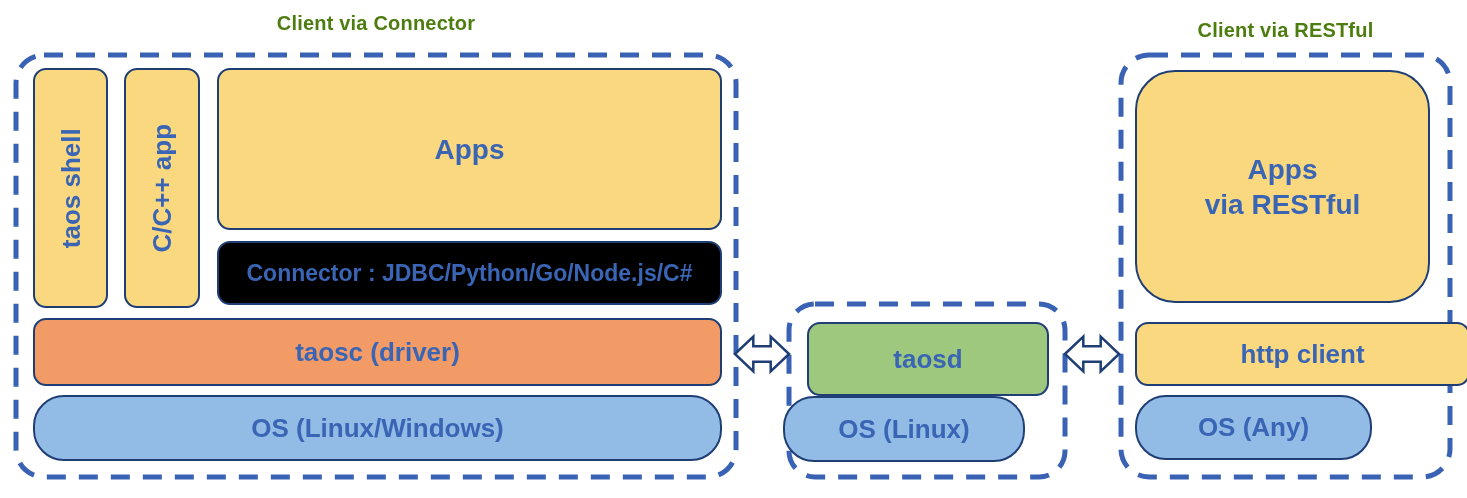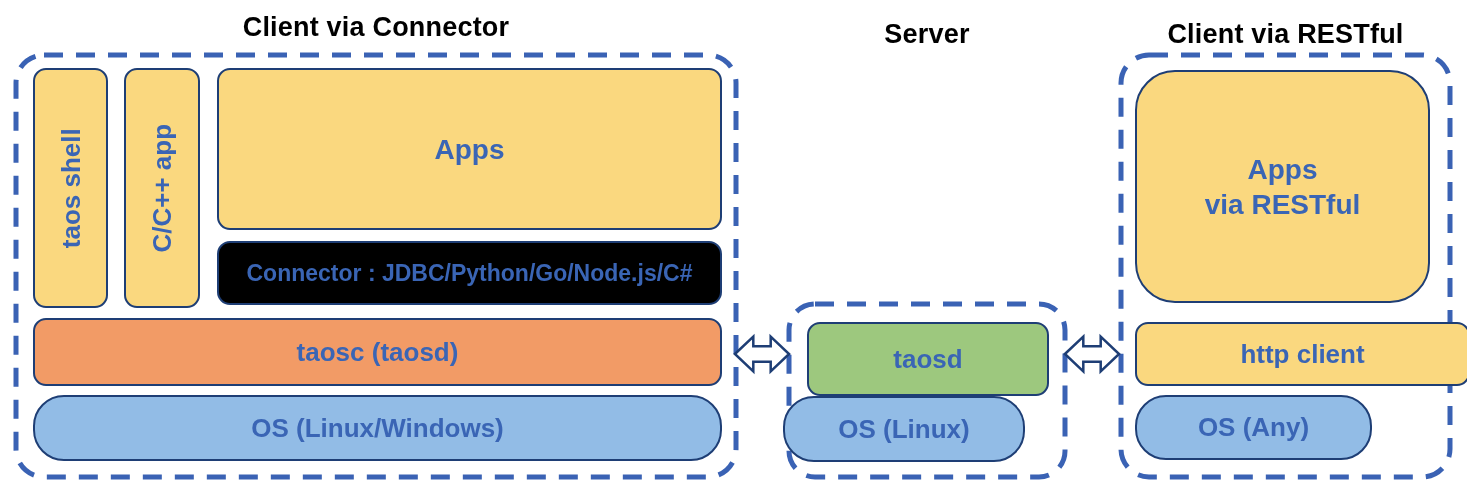--- a/index.html
+++ b/index.html
@@ -12,22 +12,22 @@
     position: relative;
     width: 1467px;
     height: 498px;
     background: #ffffff;
     overflow: hidden;
   }
   .group-title {
     position: absolute;
     text-align: center;
     font-weight: bold;
-    font-size: 27px;
-    color: #000000;
+    font-size: 20px;
+    color: #4d7c0f;
     letter-spacing: 0.2px;
   }
   .dashed-outline {
     position: absolute;
     overflow: visible;
   }
   .box {
     position: absolute;
     box-sizing: border-box;
     border: 2.5px solid #1E3E75;
@@ -59,21 +59,20 @@
   .arrow-icon {
     position: absolute;
   }
 </style>
 </head>
 <body>
 
 <div id="stage">
 
   <div class="group-title" style="left:16px; top:12px; width:720px;">Client via Connector</div>
-  <div class="group-title" style="left:789px; top:19px; width:276px;">Server</div>
   <div class="group-title" style="left:1121px; top:19px; width:329px;">Client via RESTful</div>
 
   <svg class="dashed-outline" style="left:13px; top:52px;" width="726" height="428">
     <rect x="3" y="3" width="720" height="422" rx="28" ry="28" fill="none" stroke="#3A62B4" stroke-width="5" stroke-dasharray="19 13"></rect>
   </svg>
   <svg class="dashed-outline" style="left:786px; top:301px;" width="282" height="179">
     <rect x="3" y="3" width="276" height="173" rx="26" ry="26" fill="none" stroke="#3A62B4" stroke-width="5" stroke-dasharray="19 13"></rect>
   </svg>
   <svg class="dashed-outline" style="left:1118px; top:52px;" width="335" height="428">
     <rect x="3" y="3" width="329" height="422" rx="28" ry="28" fill="none" stroke="#3A62B4" stroke-width="5" stroke-dasharray="19 13"></rect>
@@ -89,21 +88,21 @@
 
   <div class="box fill-yellow apps-text" style="left:217px; top:68px; width:505px; height:162px;">
     <span>Apps</span>
   </div>
 
   <div class="box fill-gray small-text" style="left:217px; top:241px; width:505px; height:64px;">
     <span>Connector : JDBC/Python/Go/Node.js/C#</span>
   </div>
 
   <div class="box fill-orange" style="left:33px; top:318px; width:689px; height:68px;">
-    <span>taosc (taosd)</span>
+    <span>taosc (driver)</span>
   </div>
 
   <div class="box fill-blue" style="left:33px; top:395px; width:689px; height:66px;">
     <span>OS (Linux/Windows)</span>
   </div>
 
   <div class="box fill-green" style="left:807px; top:322px; width:242px; height:74px;">
     <span>taosd</span>
   </div>
 

